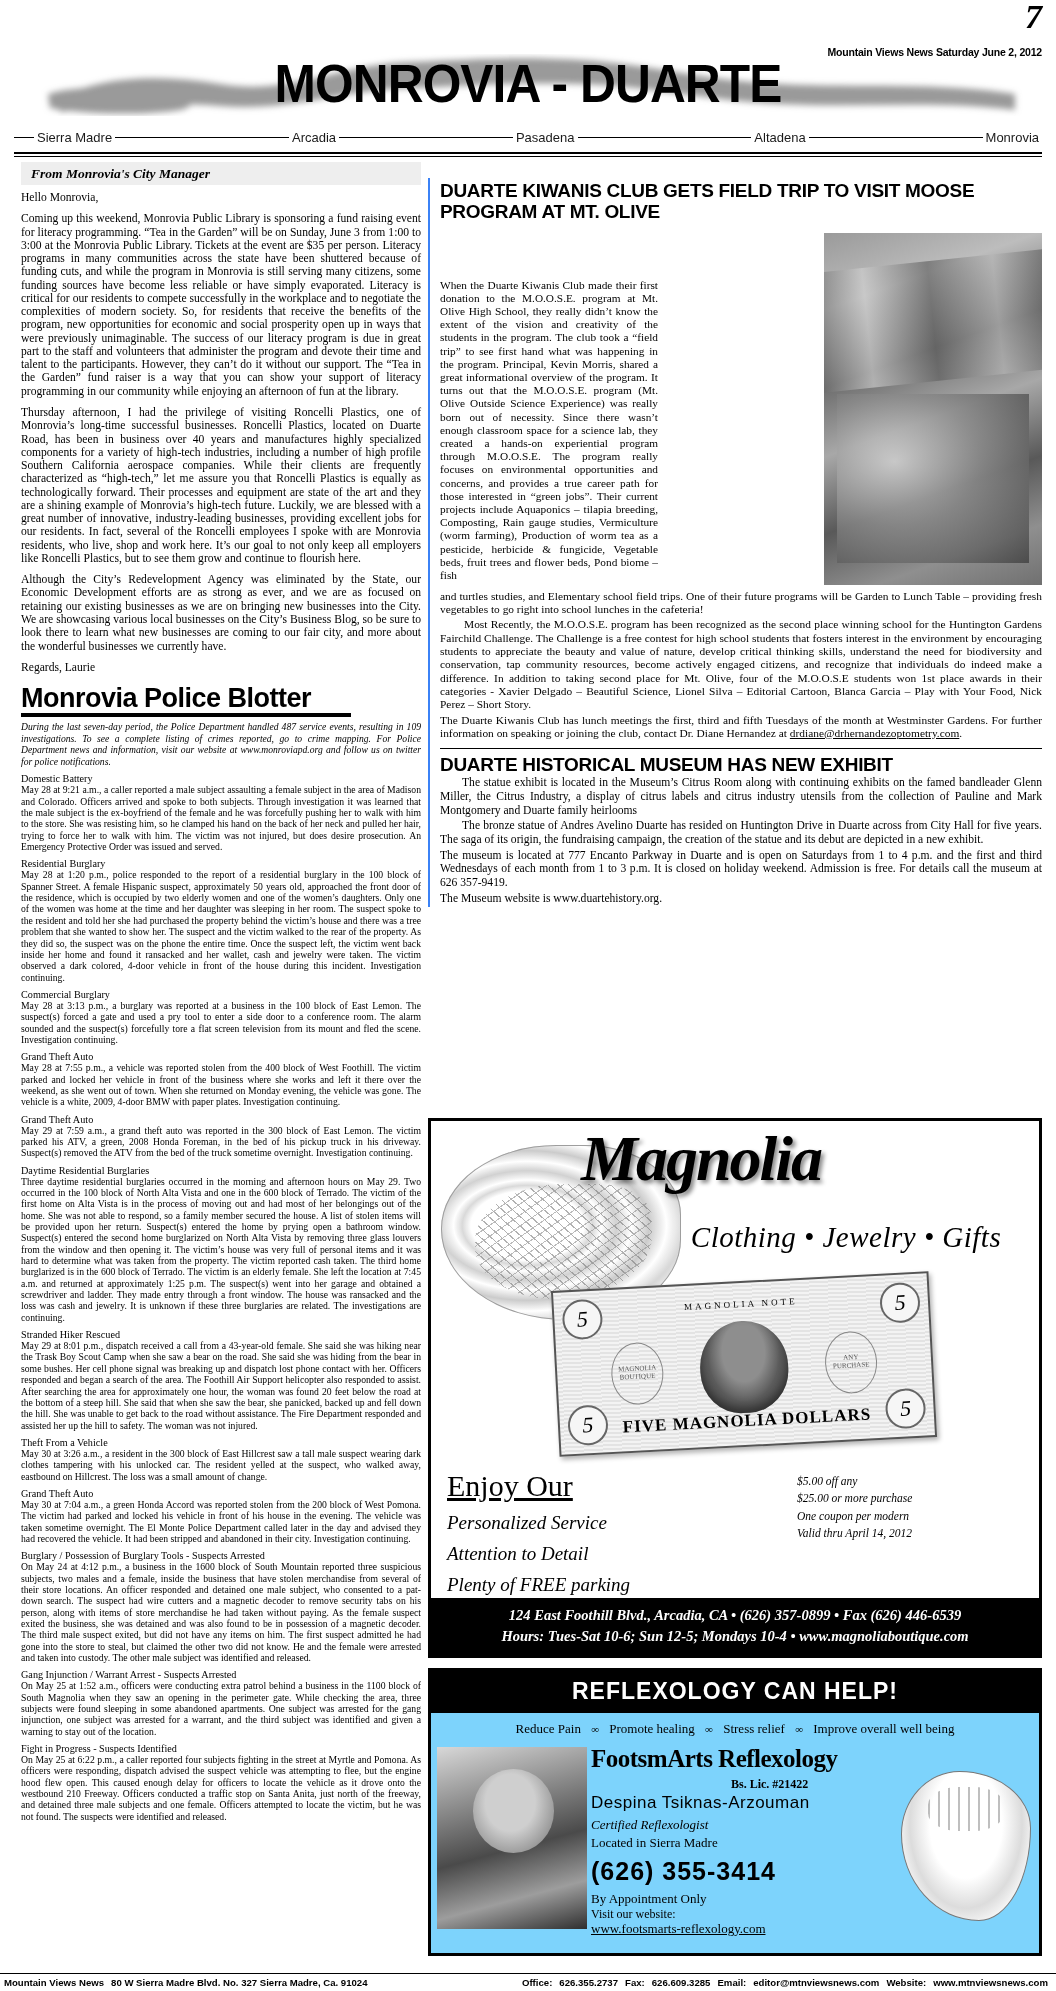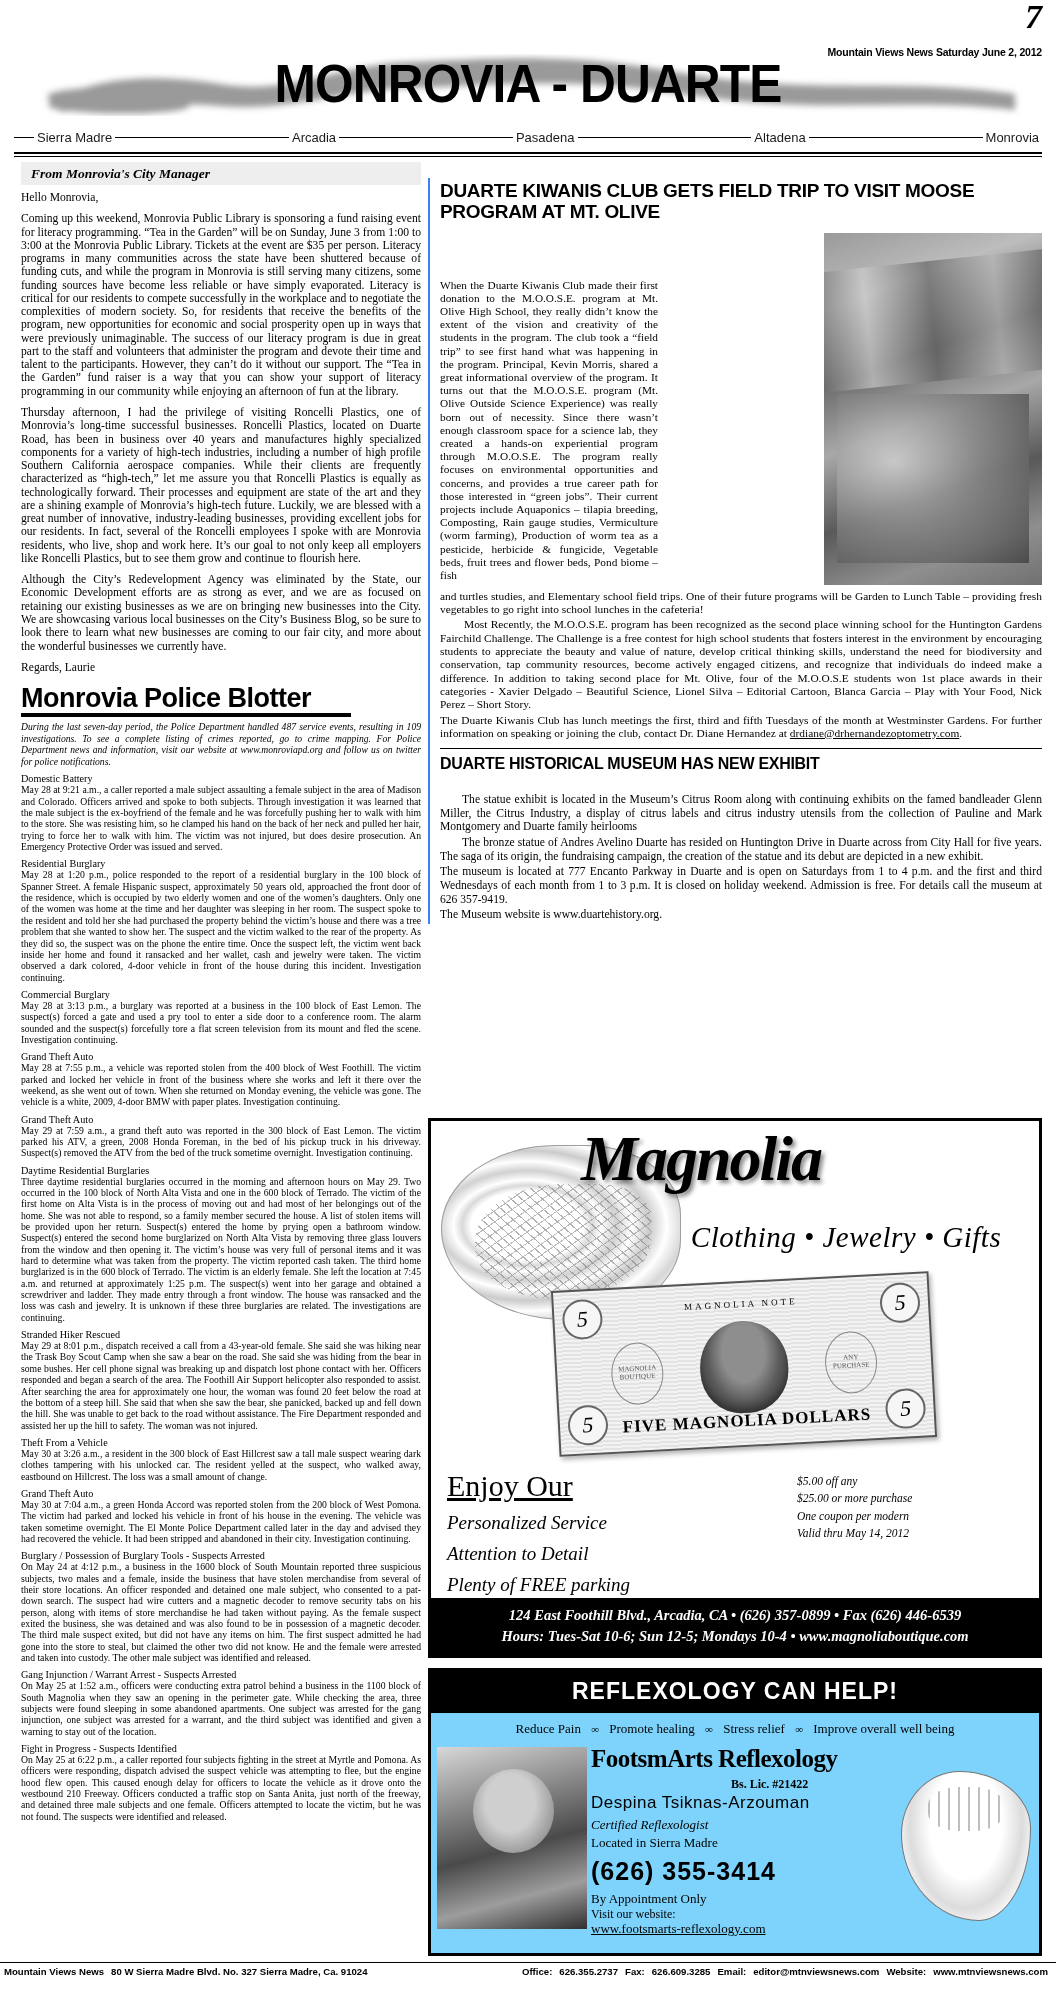--- a/index.html
+++ b/index.html
@@ -102,23 +102,23 @@
 
   
   .hl {
     font-family:"Liberation Sans", sans-serif;
     font-weight:bold; font-size:19px; line-height:1.12;
     letter-spacing:-0.3px;
     margin:2px 0 8px 0;
   }
   .hl2 {
     font-family:"Liberation Sans", sans-serif;
-    font-weight:bold; font-size:16px; line-height:1.1;
+    font-weight:bold; font-size:19px; line-height:1.1;
     letter-spacing:-0.3px;
-    margin:6px 0 20px 0;
+    margin:6px 0 0 0;
   }
   .sep-rule { height:1px; background:#000; margin:8px 0 6px 0; }
 
   .kiw-text { font-size:11.4px; line-height:1.17; text-align:justify; }
   .kiw-text p { margin:0 0 2px 0; }
   .photo {
     float:right; width:218px; height:352px;
     margin:2px 0 5px 9px;
     background:
       linear-gradient(160deg,#9a9a9a 0%,#bdbdbd 18%,#6e6e6e 36%,#a8a8a8 52%,#595959 70%,#8f8f8f 86%,#707070 100%);
@@ -305,21 +305,21 @@
     background:repeating-linear-gradient(90deg,#8a8a8a 0 2px, transparent 2px 10px);
     opacity:.55; border-radius:40%;
   }
 
   
   .page-footer {
     position:absolute; left:0; bottom:0; width:1056px;
     border-top:1px solid #000;
     font-family:"Liberation Sans", sans-serif;
     font-size:9.6px; font-weight:bold;
-    padding:3px 8px 14px 4px;
+    padding:3px 8px 3px 4px;
     display:flex; justify-content:space-between; align-items:flex-start;
     white-space:nowrap;
   }
   .page-footer .grp { display:flex; gap:7px; }
 </style>
 </head>
 <body>
 
 <div class="page-num">7</div>
 <div class="header-date">Mountain Views News  Saturday June 2, 2012</div>
@@ -477,21 +477,21 @@
     <div class="line">Personalized Service</div>
     <div class="line">Attention to Detail</div>
     <div class="line">Plenty of FREE parking</div>
     <div class="line">FREE gift-wrap with purchase</div>
   </div>
 
   <div class="mag-fine">
     <div>$5.00 off any</div>
     <div>$25.00 or more purchase</div>
     <div>One coupon per modern</div>
-    <div>Valid thru May 14, 2012</div>
+    <div>Valid thru April 14, 2012</div>
   </div>
 
   <div class="mag-footer">
     <div>124 East Foothill Blvd., Arcadia, CA • (626) 357-0899 • Fax (626) 446-6539</div>
     <div>Hours: Tues-Sat 10-6; Sun 12-5; Mondays 10-4 • www.magnoliaboutique.com</div>
   </div>
 </div>
 
 <div class="ad-reflex">
   <div class="rf-band">REFLEXOLOGY CAN HELP!</div>

